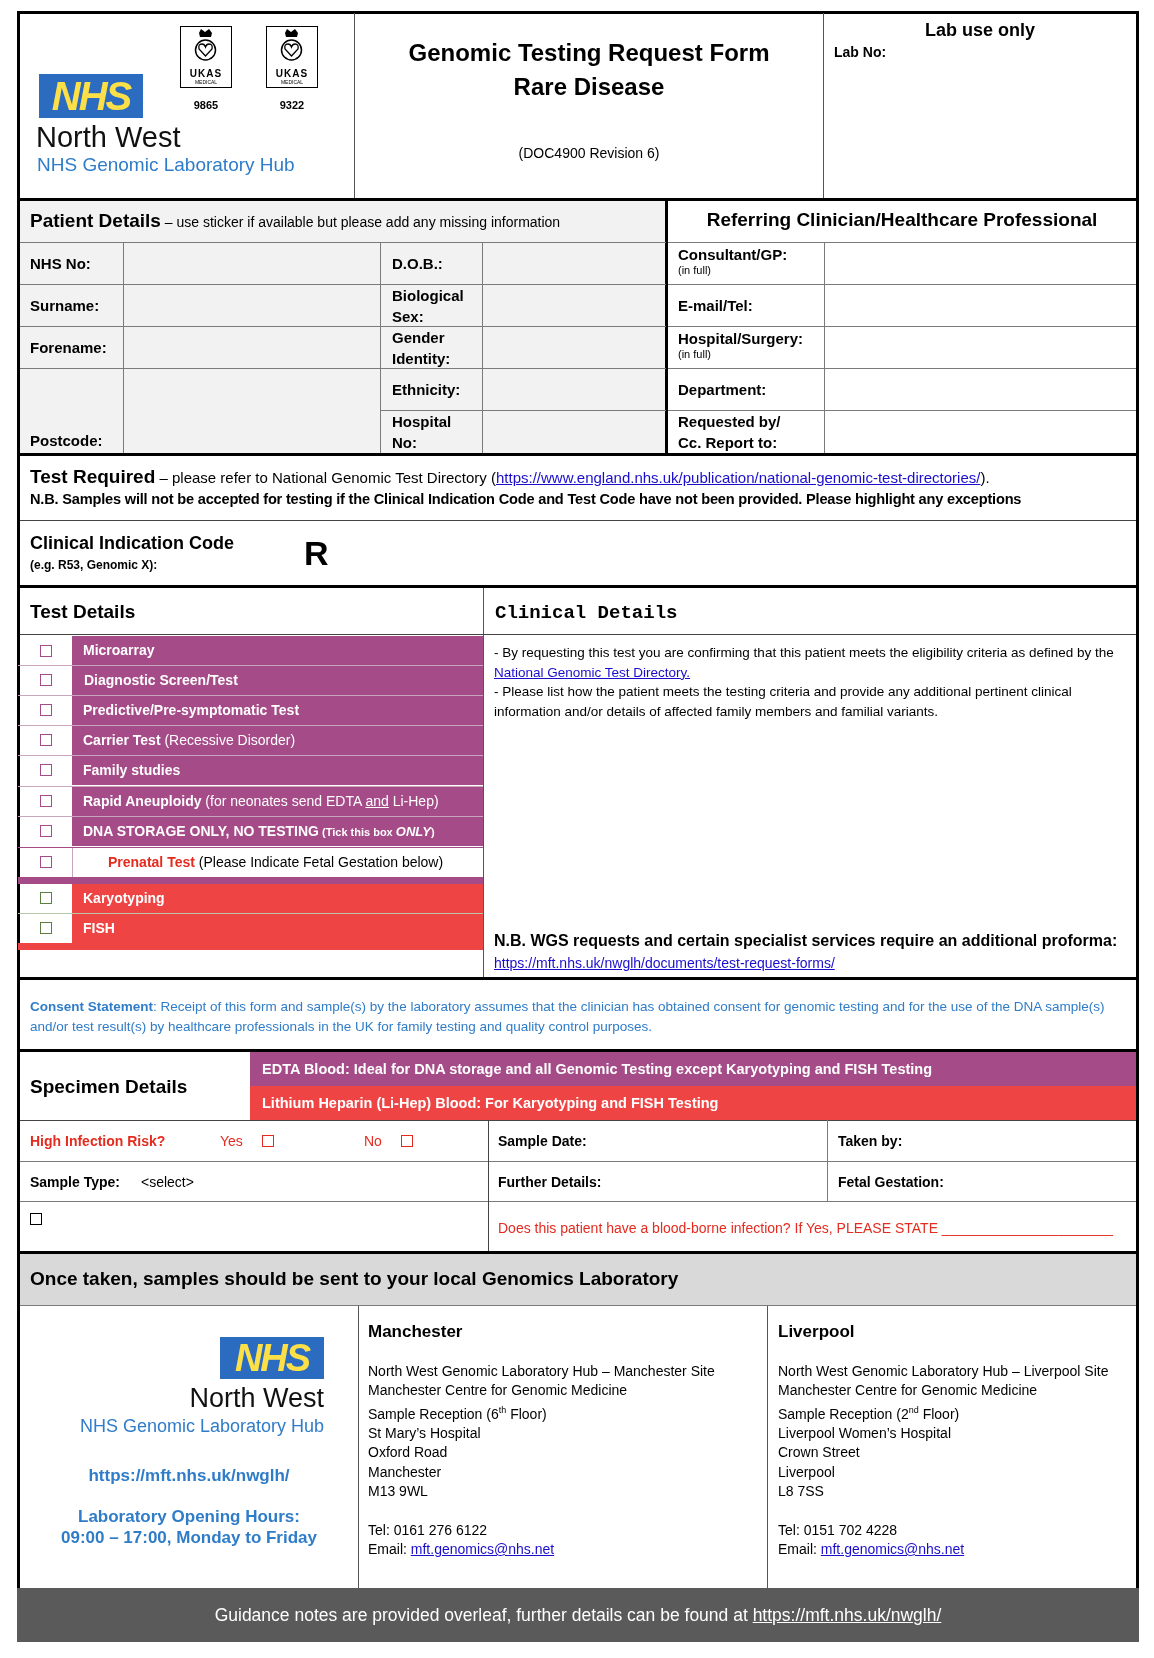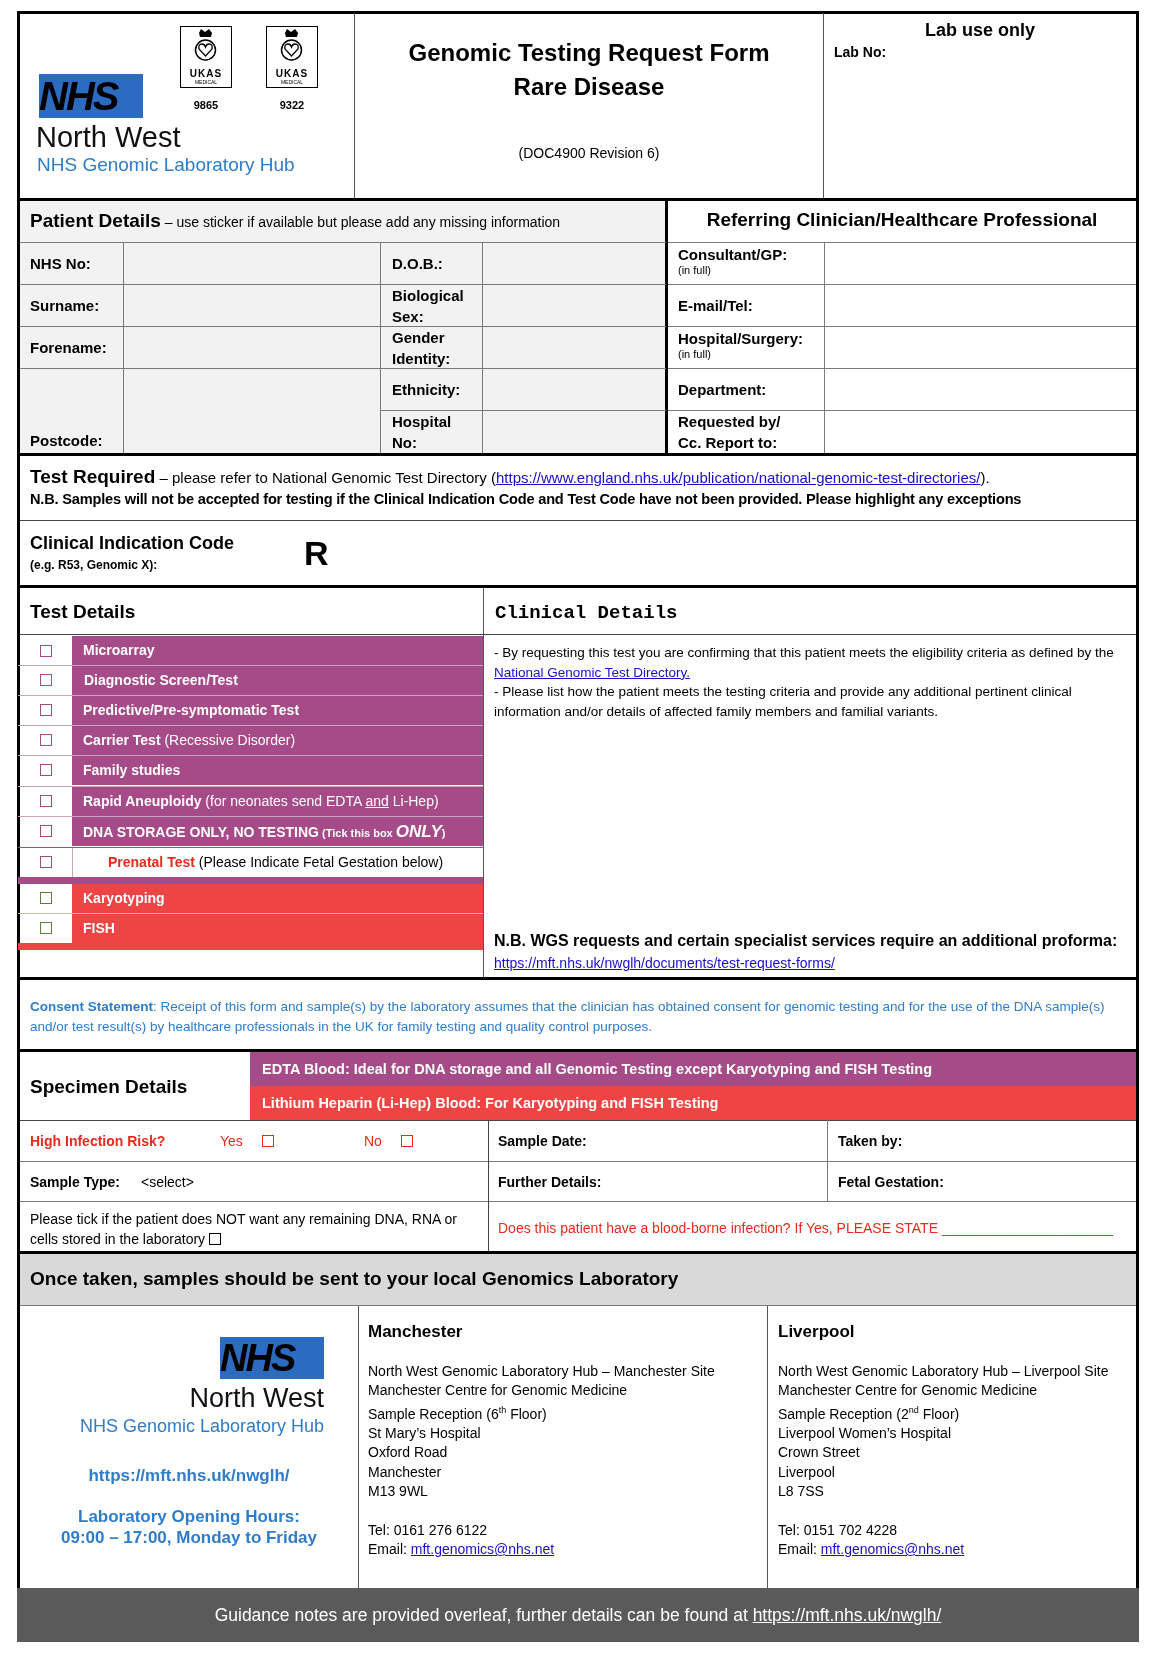--- a/index.html
+++ b/index.html
@@ -20,21 +20,21 @@
   .red-text { color: #e52b1f; }
   .purple { background: #a54b88; }
   .green { background: #ef4444; }
   .cb { position: absolute; width: 12px; height: 12px; border: 1px solid #a54b88; background: #fff; }
   .cb.g { border-color: #5b7f3d; }
   .test-row { position: absolute; left: 72px; width: 411px; height: 29px; color: #fff; font-size: 14px; font-weight: bold; line-height: 29px; padding-left: 11px; white-space: nowrap; }
   .test-row .n { font-weight: normal; }
   .sep { position: absolute; left: 18px; width: 465px; height: 1px; background: #c9a4bd; }
   .cb-box { display: inline-block; width: 12px; height: 12px; border: 1px solid #e52b1f; vertical-align: -1px; }
   .cb-box.k { border-color: #000; }
-  .nhs-logo { position: absolute; background: #2b6cc1; color: #000000; font-weight: bold; font-style: italic; font-family: "Liberation Sans", sans-serif; text-align: left; letter-spacing: -2px; }
+  .nhs-logo { position: absolute; background: #2b6cc1; color: #fde047; font-weight: bold; font-style: italic; font-family: "Liberation Sans", sans-serif; text-align: center; letter-spacing: -2px; }
   .ukas { position: absolute; width: 52px; height: 62px; border: 1.5px solid #000; background: #fff; }
   .addr { position: absolute; font-size: 14px; line-height: 19.4px; }
 </style>
 </head>
 <body>
 
 <div class="frame" style="left:17px; top:11px; width:1122px; height:190px;"></div>
 <div class="vline" style="left:354px; top:13px; height:186px; background:#555;"></div>
 <div class="vline" style="left:823px; top:13px; height:186px; background:#555;"></div>
 
@@ -153,21 +153,21 @@
 <div class="sep" style="top:725px;"></div>
 <div class="test-row purple" style="top:726px;"><span>Carrier Test</span><span class="n"> (Recessive Disorder)</span></div>
 <div class="cb" style="left:40px; top:734px;"></div>
 <div class="sep" style="top:755px;"></div>
 <div class="test-row purple" style="top:756px;"><span>Family studies</span></div>
 <div class="cb" style="left:40px; top:764px;"></div>
 <div class="sep" style="top:786px;"></div>
 <div class="test-row purple" style="top:787px;"><span>Rapid Aneuploidy</span><span class="n"> (for neonates send EDTA </span><span class="n" style="text-decoration:underline;">and</span><span class="n"> Li-Hep)</span></div>
 <div class="cb" style="left:40px; top:795px;"></div>
 <div class="sep" style="top:816px;"></div>
-<div class="test-row purple" style="top:817px;"><span>DNA STORAGE ONLY, NO TESTING</span><span style="font-size:11px;"> (Tick this box </span><span style="font-size:17px; font-style:italic;">ONLY</span><span style="font-size:11px;">)</span></div>
+<div class="test-row purple" style="top:817px;"><span>DNA STORAGE ONLY, NO TESTING</span><span style="font-size:11px;"> (Tick this box </span><span style="font-size:13px; font-style:italic;">ONLY</span><span style="font-size:11px;">)</span></div>
 <div class="cb" style="left:40px; top:825px;"></div>
 <div class="sep" style="top:847px; background:#a54b88;"></div>
 <div class="test-row" style="top:848px; color:#000; background:#fff; border-left:1px solid #c9a4bd;padding-left:35px;"><span class="red-text">Prenatal Test</span><span class="n"> (Please Indicate Fetal Gestation below)</span></div>
 <div class="cb" style="left:40px; top:856px;"></div>
 <div class="abs purple" style="left:18px; top:877px; width:465px; height:7px;"></div>
 
 <div class="test-row green" style="top:884px;"><span>Karyotyping</span></div>
 <div class="cb g" style="left:40px; top:892px;"></div>
 <div class="sep" style="top:913px; background:#b6c7a6;"></div>
 <div class="test-row green" style="top:914px;"><span>FISH</span></div>
@@ -207,21 +207,21 @@
 <div class="abs b" style="left:838px; top:1133px; font-size:14px;">Taken by:</div>
 <input class="cell-input" style="left: 920px; top: 1123px; width: 214px; height: 36px;">
 
 <div class="abs b" style="left:30px; top:1174px; font-size:14px;">Sample Type:</div>
 <div class="abs" style="left:141px; top:1174px; font-size:14px;">&lt;select&gt;</div>
 <div class="abs b" style="left:498px; top:1174px; font-size:14px;">Further Details:</div>
 <input class="cell-input" style="left: 620px; top: 1164px; width: 204px; height: 35px;">
 <div class="abs b" style="left:838px; top:1174px; font-size:14px;">Fetal Gestation:</div>
 <input class="cell-input" style="left: 960px; top: 1164px; width: 174px; height: 35px;">
 
-<div class="abs" style="left:30px; top:1209px; width:452px; font-size:14px; line-height:20px;"><span>Please tick if the patient does NOT want any remaining DNA, RNA or cells stored in the laboratory</span> <span class="cb-box k"></span></div>
+<div class="abs" style="left:30px; top:1209px; width:452px; font-size:14px; line-height:20px;"> <span class="cb-box k"></span></div>
 <div class="abs red-text" style="left:498px; top:1220px; font-size:14px; white-space:nowrap;">Does this patient have a blood-borne infection? If Yes, PLEASE STATE ______________________</div>
 
 <div class="frame" style="left:17px; top:1251px; width:1122px; height:342px;"></div>
 <div class="abs" style="left:20px; top:1254px; width:1116px; height:52px; background:#d9d9d9; border-bottom:1px solid #7a7a7a;"></div>
 <div class="abs b" style="left:30px; top:1268px; font-size:19px;">Once taken, samples should be sent to your local Genomics Laboratory</div>
 <div class="vline" style="left:358px; top:1306px; height:285px; background:#555;"></div>
 <div class="vline" style="left:767px; top:1306px; height:285px; background:#555;"></div>
 
 <div class="nhs-logo" style="left:220px; top:1337px; width:104px; height:42px; font-size:38px; line-height:42px;"><span>NHS</span></div>
 <div class="abs" style="left:20px; top:1382px; width:304px; text-align:right; font-size:27px; line-height:32px; color:#111;">North West</div>

